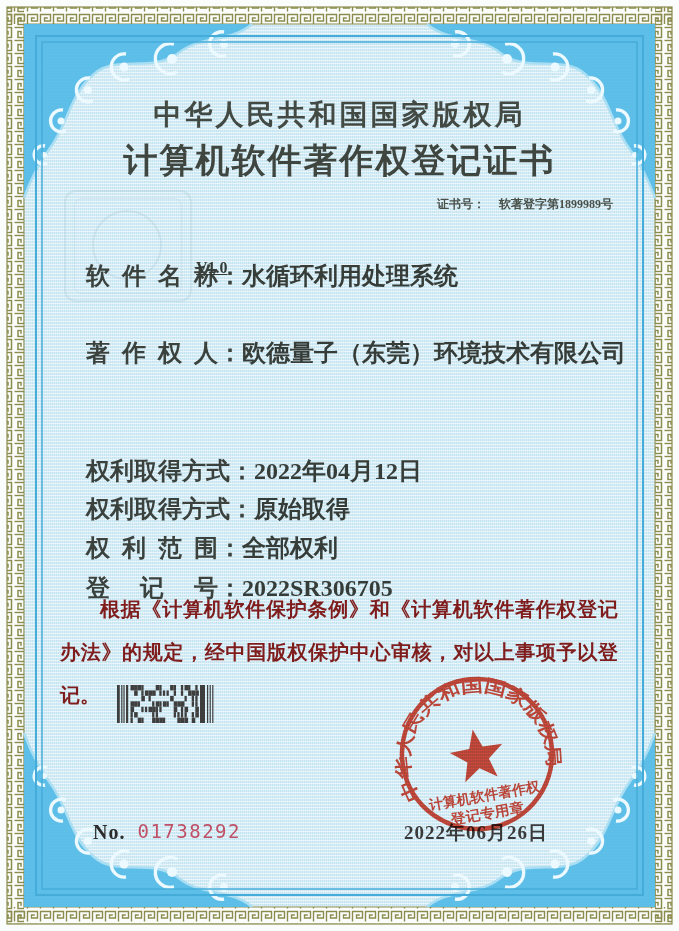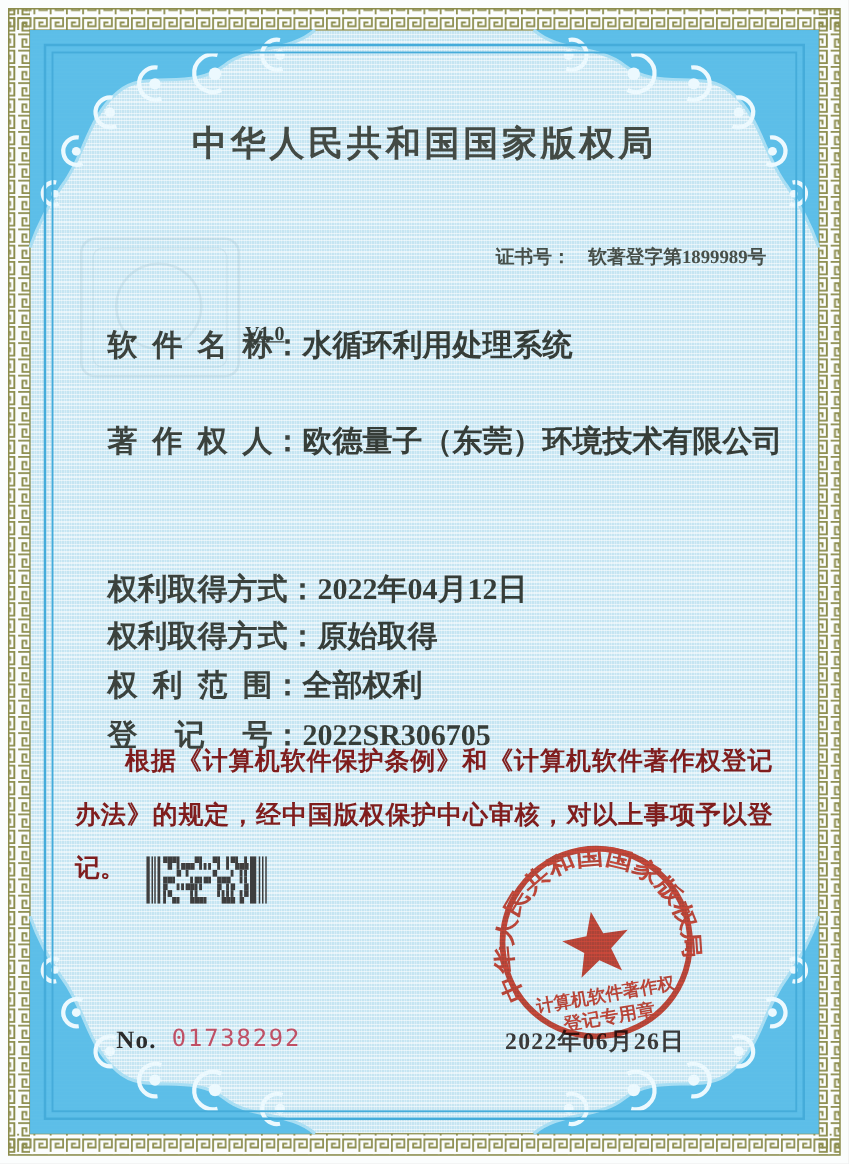--- a/index.html
+++ b/index.html
@@ -17,21 +17,21 @@
   .overlay{position:absolute;left:0;top:0;pointer-events:none;}
   .title{
     position:absolute;top:96px;left:0;width:100%;text-align:center;
     font-size:28px;font-weight:bold;letter-spacing:3px;color:#434a44;
   }
   .subtitle{
     position:absolute;top:138px;left:0;width:100%;text-align:center;
     font-size:34px;font-weight:bold;letter-spacing:2px;color:#3f463f;
   }
   .certline{
-    position:absolute;top:196px;right:66px;font-size:15px;font-weight:600;color:#474f49;text-align:right;
+    position:absolute;top:196px;right:66px;font-size:12px;font-weight:600;color:#474f49;text-align:right;
   }
   .certline .lbl{margin-right:14px;}
   .row{position:absolute;left:62px;font-size:24px;font-weight:600;white-space:pre;}
   .row .flabel{display:inline-block;min-width:130px;color:#3b423d;}
   .row .fvalue{color:#363d38;}
   .value2{position:absolute;left:196px;font-size:16px;font-weight:600;color:#363d38;text-decoration:underline;}
   .statement{
     position:absolute;left:60px;top:588px;width:558px;
     font-size:20px;font-weight:600;line-height:43px;text-indent:2em;
     text-align:justify;color:#7f1d1d;
@@ -110,20 +110,21 @@
     <use href="#corn" transform="translate(0,931) scale(1,-1)"></use>
     <use href="#corn" transform="translate(679,931) scale(-1,-1)"></use>
 
     <rect x="36" y="36" width="607" height="859" fill="none" stroke="#45acda" stroke-width="2"></rect>
     <rect x="42" y="42" width="595" height="847" fill="none" stroke="#45acda" stroke-width="1.5"></rect>
   </svg>
 
   <div class="watermark"></div>
 
   <div class="title">中华人民共和国国家版权局</div>
+  <div class="subtitle">计算机软件著作权登记证书</div>
 
   <div class="certline">
     <span class="lbl">证书号：</span><span>软著登字第1899989号</span>
   </div>
 
   <div class="row" style="top:233px">
     <span class="flabel">软  件  名  称：</span><span class="fvalue">水循环利用处理系统</span>
   </div>
   <div class="value2" style="top:259px">V1.0</div>
 

